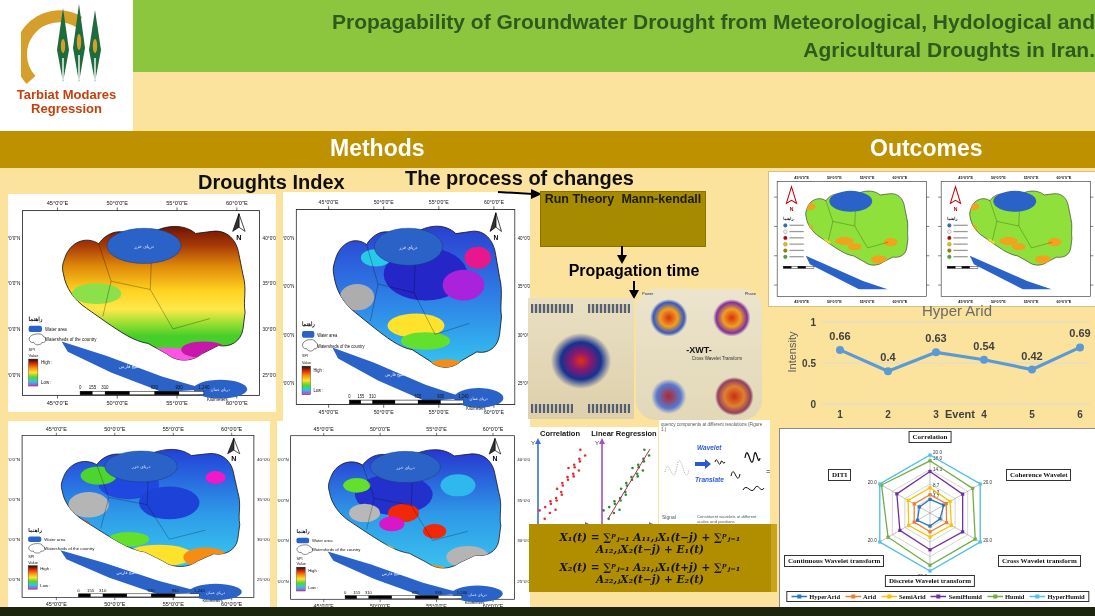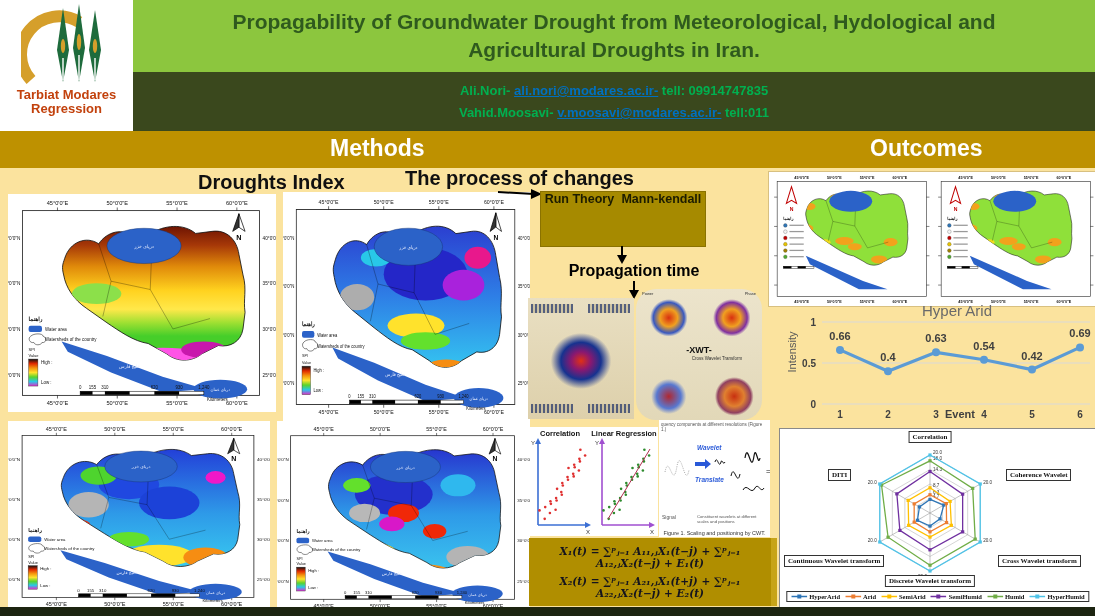--- a/index.html
+++ b/index.html
@@ -2,21 +2,21 @@
 <html><head>
 <meta charset="utf-8">
 <style>
   html,body{margin:0;padding:0;}
   .poster{position:relative;width:1095px;height:616px;background:#FBE39E;font-family:"Liberation Sans",sans-serif;overflow:hidden;}
   .abs{position:absolute;}
   
   .logo-box{left:0;top:0;width:133px;height:131px;background:#fff;text-align:center;}
   .logo-text{font-weight:bold;color:#c2410c;font-size:13px;line-height:1.1;margin-top:-2px;}
   .title-bar{left:133px;top:0;width:962px;height:72px;background:#8CC63E;display:flex;flex-direction:column;justify-content:center;}
-  .title-line{text-align:center;font-weight:bold;font-size:21px;color:#2F5A1E;line-height:1.35;}
+  .title-line{text-align:right;font-weight:bold;font-size:21px;color:#2F5A1E;line-height:1.35;}
   .authors-bar{left:133px;top:72px;width:962px;height:59px;background:#3A481D;display:flex;flex-direction:column;justify-content:center;gap:7px;}
   .author-line{text-align:center;font-weight:bold;font-size:13px;color:#00B050;}
   .author-line a{color:#0070C0;text-decoration:underline;}
   
   .gold-band{left:0;top:131px;width:1095px;height:37px;background:#BE9100;text-align:right;}
   .band-label{position:absolute;top:4px;color:#fff;font-weight:bold;font-size:23px;}
   
   .h-label{font-weight:bold;font-size:20px;color:#101010;}
   
   .map-host{background:#fff;}
@@ -36,21 +36,21 @@
     radial-gradient(circle 22px at 78% 82%, #c83010 0%, #e08030 45%, #904060 75%, rgba(236,228,204,0) 88%),
     linear-gradient(180deg,#ece4cc 0%,#e2d8b8 100%); border-radius: 20px;}
   .xwt-mid{position:absolute;left:0;top:56px;width:126px;text-align:center;font-weight:bold;font-size:9px;color:#101010;}
   .xwt-cap{position:absolute;left:38px;top:67px;width:86px;text-align:center;font-size:4.5px;color:#303030;}
   .xwt-corner{position:absolute;font-size:4px;color:#303030;}
   .tiny-cap{font-size:5px;color:#555;}
   
   .stats-panel{left:530px;top:427px;width:128px;height:109px;background:#fff;}
   .cwtfig-panel{left:659px;top:420px;width:111px;height:117px;background:#fff;}
   
-  .formula-box{left:529px;top:538px;width:242px;height:68px;background:#B08E00;display:flex;flex-direction:column;justify-content:center;gap:6px;border-right:6px solid #C7A418;}
+  .formula-box{left:529px;top:524px;width:242px;height:68px;background:#B08E00;display:flex;flex-direction:column;justify-content:center;gap:6px;border-right:6px solid #C7A418;}
   .formula-line{text-align:center;font-family:"DejaVu Serif","DejaVu Sans",serif;font-style:italic;font-size:10.5px;color:#14141e;font-weight:bold;}
   
   .outmaps-panel{left:768px;top:171px;width:327px;height:134px;background:#fff;border:1px solid #d8c080;display:flex;}
   .outmap{width:50%;height:100%;}
   .intensity-label{left:762px;top:346px;width:60px;transform:rotate(-90deg);transform-origin:center;font-size:11px;color:#595959;text-align:center;}
   .radar-panel{left:779px;top:428px;width:316px;height:180px;background:#fff;border:1px solid #8a8a8a;}
   .radar-axis-box{position:absolute;border:0.8px solid #333;background:#fff;font-family:"Liberation Serif",serif;font-weight:bold;font-size:7px;padding:1px 3px;white-space:nowrap;color:#111;}
   .radar-legend{position:absolute;left:50%;transform:translateX(-50%);top:162px;border:0.8px solid #333;background:#fff;display:flex;gap:5px;padding:1px 4px;align-items:center;}
   .radar-legend .item{display:flex;align-items:center;gap:2px;font-family:"Liberation Serif",serif;font-weight:bold;font-size:6.5px;color:#111;white-space:nowrap;}
   .bottom-bar{left:0;top:607px;width:1095px;height:9px;background:#1C2410;}
@@ -84,32 +84,20 @@
       <div>Tarbiat Modares</div>
       <div>Regression</div>
     </div>
   </div>
 
   <div class="abs title-bar">
     <div class="title-line">Propagability of Groundwater Drought from Meteorological, Hydological and</div>
     <div class="title-line">Agricultural Droughts in Iran.</div>
   </div>
 
-  <div class="abs authors-bar">
-    <div class="author-line">
-      <span>Ali.Nori-</span>
-      <a href="#">ali.nori@modares.ac.ir-</a>
-      <span>tell: 09914747835</span>
-    </div>
-    <div class="author-line">
-      <span>Vahid.Moosavi-</span>
-      <a href="#">v.moosavi@modares.ac.ir-</a>
-      <span>tell:011</span>
-    </div>
-  </div>
 
   <div class="abs gold-band">
     <div class="band-label" style="left:330px;">Methods</div>
     <div class="band-label" style="left:870px;">Outcomes</div>
   </div>
 
   <div class="abs h-label" style="left:198px;top:171px;">Droughts Index</div>
   <div class="abs h-label" style="left:405px;top:167px;">The process of changes</div>
 
   <div class="abs map-host" style="left:8px;top:194px;width:268px;height:218px;" id="map1"><svg viewBox="0 0 260 210" width="100%" height="100%" preserveAspectRatio="none">

